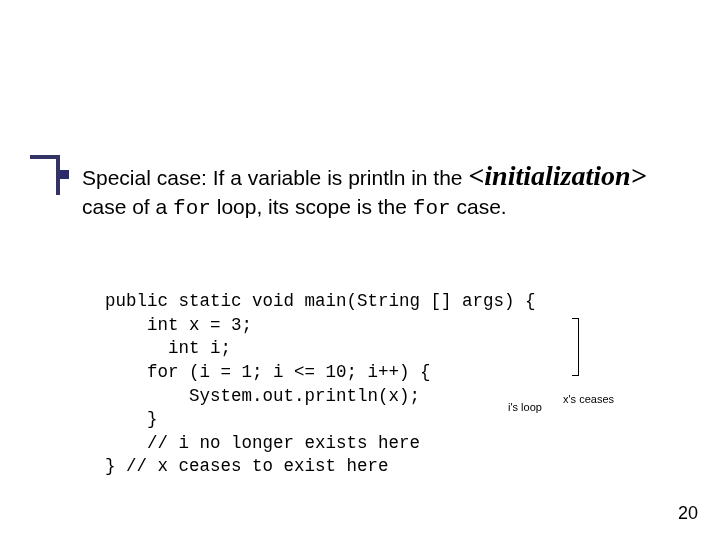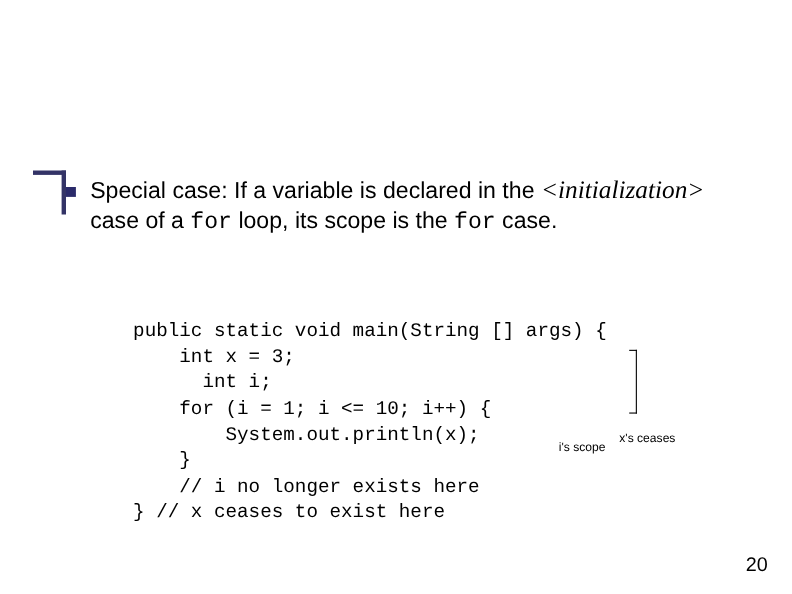--- a/index.html
+++ b/index.html
@@ -40,32 +40,32 @@
   .para {
     position: absolute;
     left: 82px;
     top: 158px;
     width: 580px;
     font-size: 21px;
     line-height: 1.28;
   }
   .para .ital {
     font-style: italic;
-    font-weight: normal;
+    font-weight: bold;
     font-family: "Times New Roman", Times, serif;
-    font-size: 23px;
+    font-size: 28px;
   }
   .para .mono {
     font-family: "Courier New", Courier, monospace;
     font-size: 21px;
     text-align: center;
   }
   .codeblock {
     position: absolute;
-    left: 121px;
+    left: 105px;
     top: 290px;
     font-family: "Courier New", Courier, monospace;
     font-size: 17.5px;
     line-height: 1.35;
     white-space: pre;
   }
   .scope-label {
     position: absolute;
     font-family: Arial, sans-serif;
     font-size: 11px;
@@ -88,30 +88,30 @@
   }
 </style>
 </head>
 <body>
 
 <div class="hr-line"></div>
 <div class="vr-line"></div>
 <div class="bullet"></div>
 
 <div class="para">
-  <span>Special case: If a variable is declared in the </span><span class="ital">&lt;initialization&gt;</span><span> case of a </span><span class="mono">for</span><span> loop, its scope is the </span><span class="mono">for</span><span> case.</span>
+  <span>Special case: If a variable is println in the </span><span class="ital">&lt;initialization&gt;</span><span> case of a </span><span class="mono">for</span><span> loop, its scope is the </span><span class="mono">for</span><span> case.</span>
 </div>
 
 <div class="codeblock">public static void main(String [] args) {
     int x = 3;
       int i;
     for (i = 1; i &lt;= 10; i++) {
         System.out.println(x);
     }
     // i no longer exists here
 } // x ceases to exist here</div>
 
 <div class="bracket" style="left:572px; top:318px; height:56px;"></div>
 
-<div class="scope-label" style="left:508px; top:401px;">i's scope</div>
+<div class="scope-label" style="left:508px; top:401px;">i's loop</div>
 <div class="scope-label" style="left:563px; top:393px;">x's ceases</div>
 
 <div class="page-num">20</div>
 
 </body></html>

